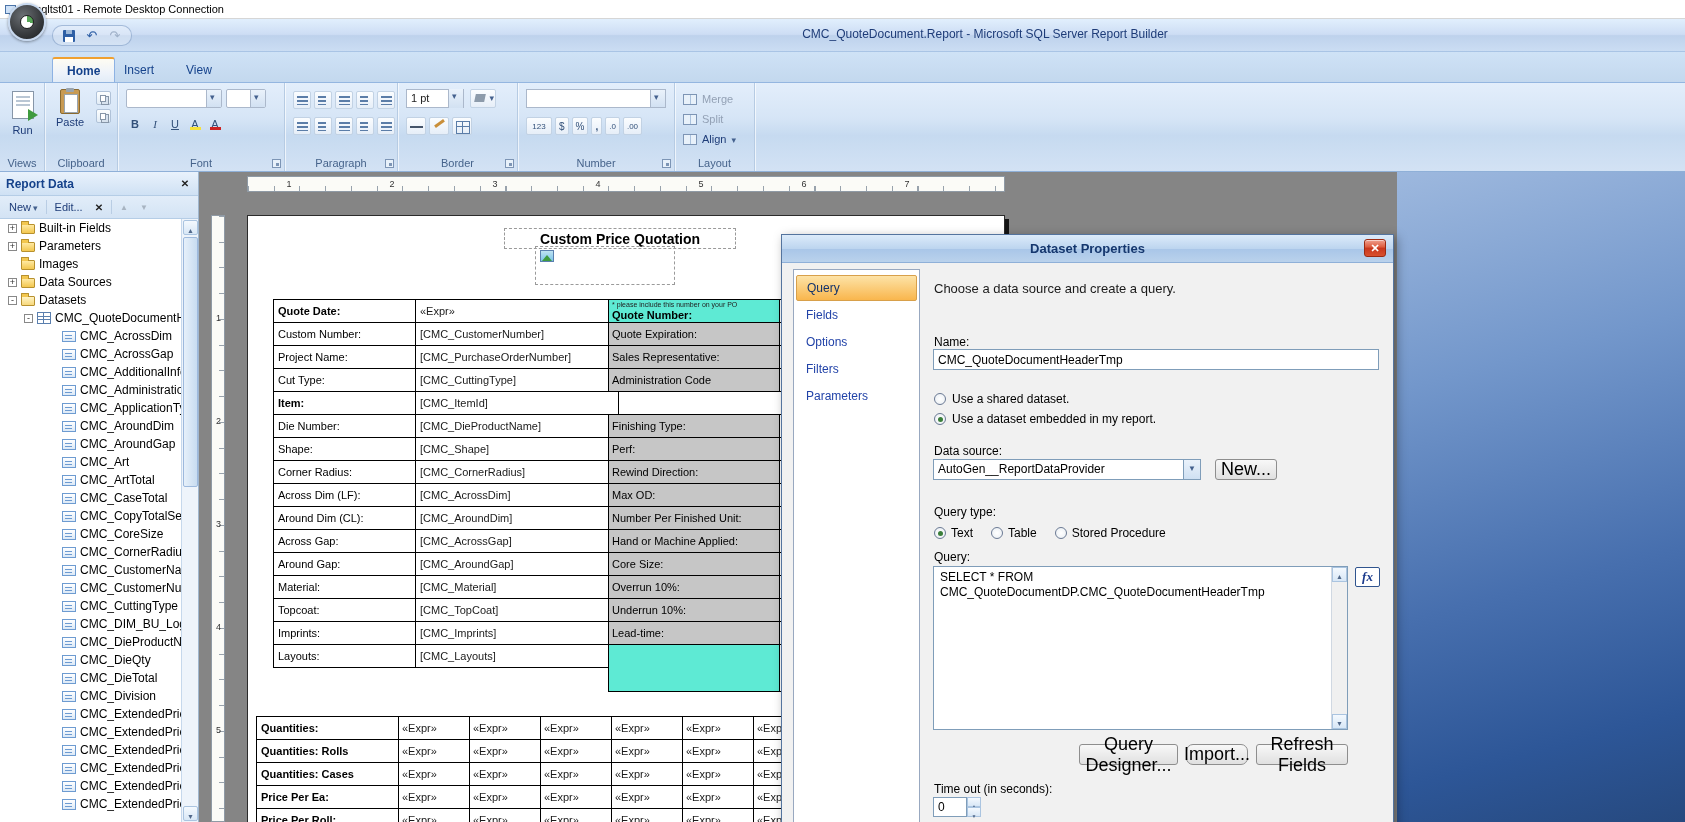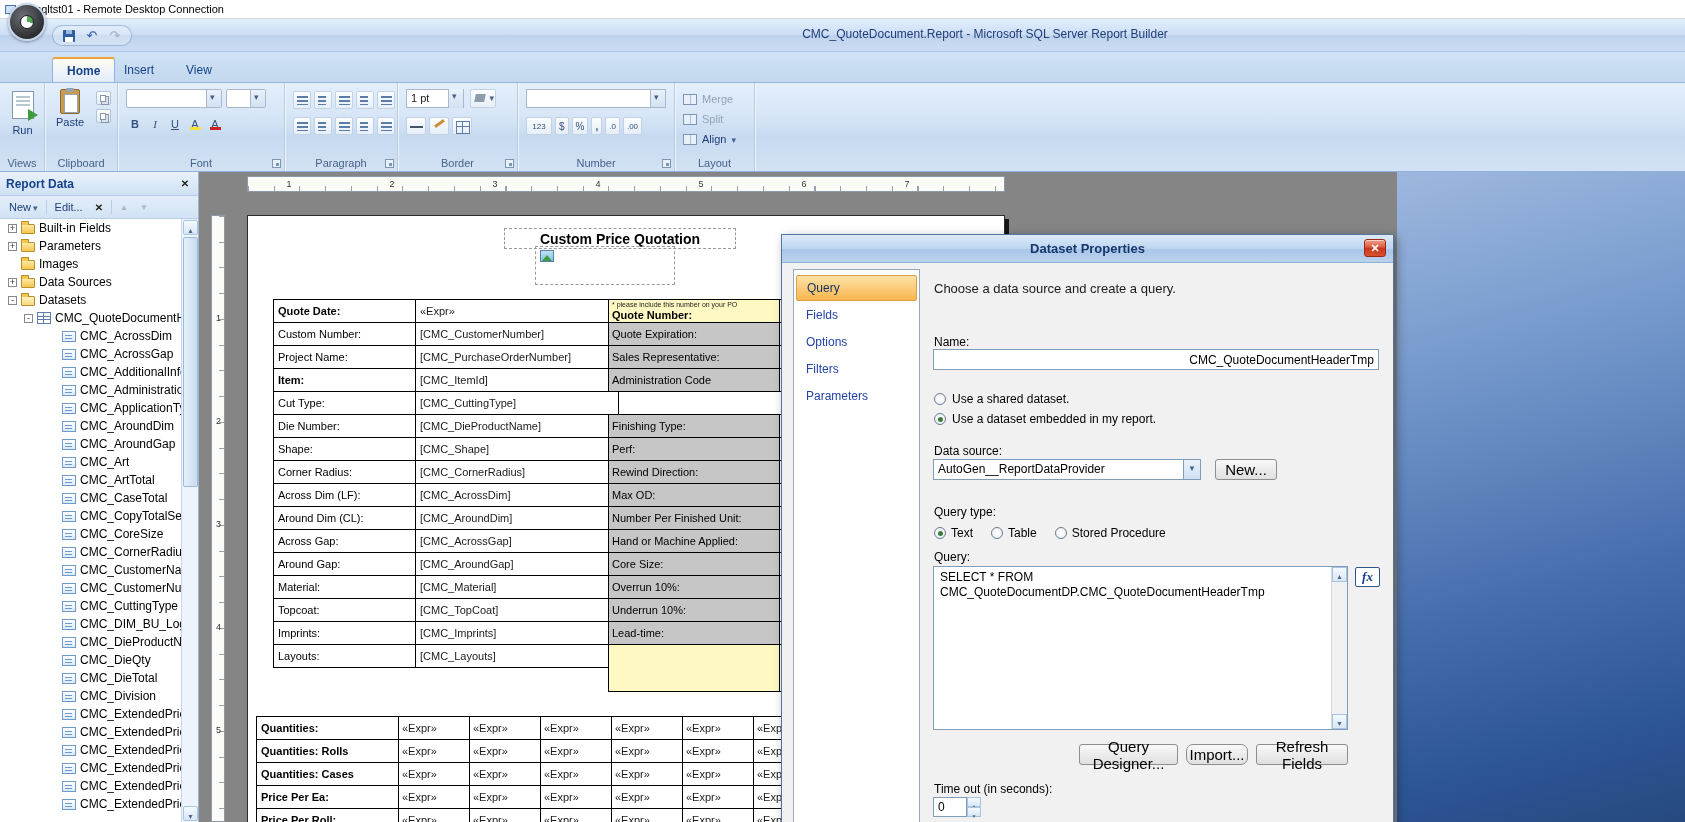--- a/index.html
+++ b/index.html
@@ -203,21 +203,21 @@
   .ltable { position:absolute; left:8px; top:83px; }
   .lrow { display:flex; height:24px;padding-left:17px; }
   .lrow + .lrow { margin-top:-1px; }
   .llab { width:143px; border:1px solid #000; background:#fff; padding:0 4px; display:flex; align-items:center; font-size:11px; color:#000; }
   .lval { width:204px; border:1px solid #000; margin-left:-1px; background:#fff; padding:0 4px; display:flex; align-items:center; font-size:11px; color:#1a1a1a; }
   .lrow.bold .llab { font-weight:bold; }
 
   .rtable { position:absolute; left:360px; top:83px; }
   .rrow { display:flex; height:24px; }
   .rrow + .rrow { margin-top:-1px; }
-  .rcell { width:172px; border:1px solid #000; background:#fef9c3; padding:1px 3px; display:flex; flex-direction:column; justify-content:center; }
+  .rcell { width:172px; border:1px solid #000; background:#5eead4; padding:1px 3px; display:flex; flex-direction:column; justify-content:center; }
   .rval { width:221px; border:1px solid #000; margin-left:-1px; background:#fff; }
   .note { display:block; font-size:7px; line-height:8px; color:#222; }
   .note:empty { display:none; }
   .rlab { font-size:11px; line-height:12px; color:#000; }
   .rrow.bold .rlab { font-weight:bold; }
   .rrow.gray .rcell { background:#c6c6c6; }
   .rrow.gap .rcell, .rrow.gap .rval { border-color:transparent; background:transparent; }
   .rrow.empty48 { height:48px; }
 
   .qtable { position:absolute; left:8px; top:500px; }
@@ -249,34 +249,34 @@
 
   .dlg-heading { position:absolute; left:152px; top:46px; font-size:13px; color:#1a1a1a; }
   .dlg-label { position:absolute; font-size:12px; color:#000; }
   .lab-name { left:152px; top:100px; }
   .lab-ds { left:152px; top:209px; }
   .lab-qt { left:152px; top:270px; }
   .lab-query { left:152px; top:315px; }
   .lab-timeout { left:152px; top:547px; }
 
   .txt-input { position:absolute; height:21px; background:#fff; border:1px solid #7f9db9; font-family:"Liberation Sans",sans-serif; font-size:12px; padding:2px 4px; color:#000; }
-  .name-input { left:151px; top:114px; width:446px;text-align:right; }
+  .name-input { left:151px; top:114px; width:446px; }
 
   .radio-row { position:absolute; display:flex; align-items:center; gap:6px; font-size:12px; color:#000; }
   .rr-shared { left:152px; top:157px; }
   .rr-embedded { left:152px; top:177px; }
   .radio { width:12px; height:12px; border-radius:50%; border:1px solid #6b7a94; background:radial-gradient(#fff, #e8edf2); position:relative; }
   .radio.checked::after { content:""; position:absolute; left:3px; top:3px; width:5px; height:5px; border-radius:50%; background:#3a7e3a; }
 
   .combo { position:absolute; left:151px; top:224px; width:268px; height:21px; background:#fff; border:1px solid #7f9db9; font-size:12px; padding:2px 4px; color:#000; }
   .combo .arrow { position:absolute; right:0; top:0; width:17px; height:100%; background:linear-gradient(#eaf2fb,#cfe0f2); border-left:1px solid #7f9db9; }
   .combo .arrow::after { content:"\25BC"; position:absolute; left:4px; top:4px; font-size:8px; color:#44618e; }
 
   .dlg-btn { position:absolute; height:21px; background:linear-gradient(#f8f8f8,#e0e0e0); border:1px solid #8e8e8e; border-radius:3px;
-    font-family:"Liberation Sans",sans-serif; font-size:15px; color:#000; display:flex; align-items:center; justify-content:center; }
+    font-family:"Liberation Sans",sans-serif; font-size:18px; color:#000; display:flex; align-items:center; justify-content:center; }
   .btn-new { left:433px; top:224px; width:62px; }
   .btn-qd { left:297px; top:509px; width:99px; }
   .btn-import { left:404px; top:509px; width:62px;border-radius:7px; }
   .btn-refresh { left:474px; top:509px; width:92px; }
 
   .qt-row { position:absolute; left:152px; top:291px; display:flex; align-items:center; font-size:12px; color:#000; }
   .qt-item { display:flex; align-items:center; gap:5px; margin-right:18px; }
 
   .query-box { position:absolute; left:151px; top:331px; width:415px; height:164px; background:#fff; border:1px solid #7f9db9; }
   .query-text { position:absolute; left:0; top:0; right:17px; bottom:0; padding:3px 6px; font-size:12px; color:#000; white-space:pre-wrap; line-height:15px; }
@@ -685,28 +685,28 @@
           <div class="lrow">
             <div class="llab">Custom Number:</div>
             <div class="lval">[CMC_CustomerNumber]</div>
           </div>
 
           <div class="lrow">
             <div class="llab">Project Name:</div>
             <div class="lval">[CMC_PurchaseOrderNumber]</div>
           </div>
 
+          <div class="lrow">
+            <div class="llab">Cut Type:</div>
+            <div class="lval">[CMC_CuttingType]</div>
+          </div>
+
           <div class="lrow bold">
             <div class="llab">Item:</div>
             <div class="lval">[CMC_ItemId]</div>
-          </div>
-
-          <div class="lrow">
-            <div class="llab">Cut Type:</div>
-            <div class="lval">[CMC_CuttingType]</div>
           </div>
 
           <div class="lrow">
             <div class="llab">Die Number:</div>
             <div class="lval">[CMC_DieProductName]</div>
           </div>
 
           <div class="lrow">
             <div class="llab">Shape:</div>
             <div class="lval">[CMC_Shape]</div>

